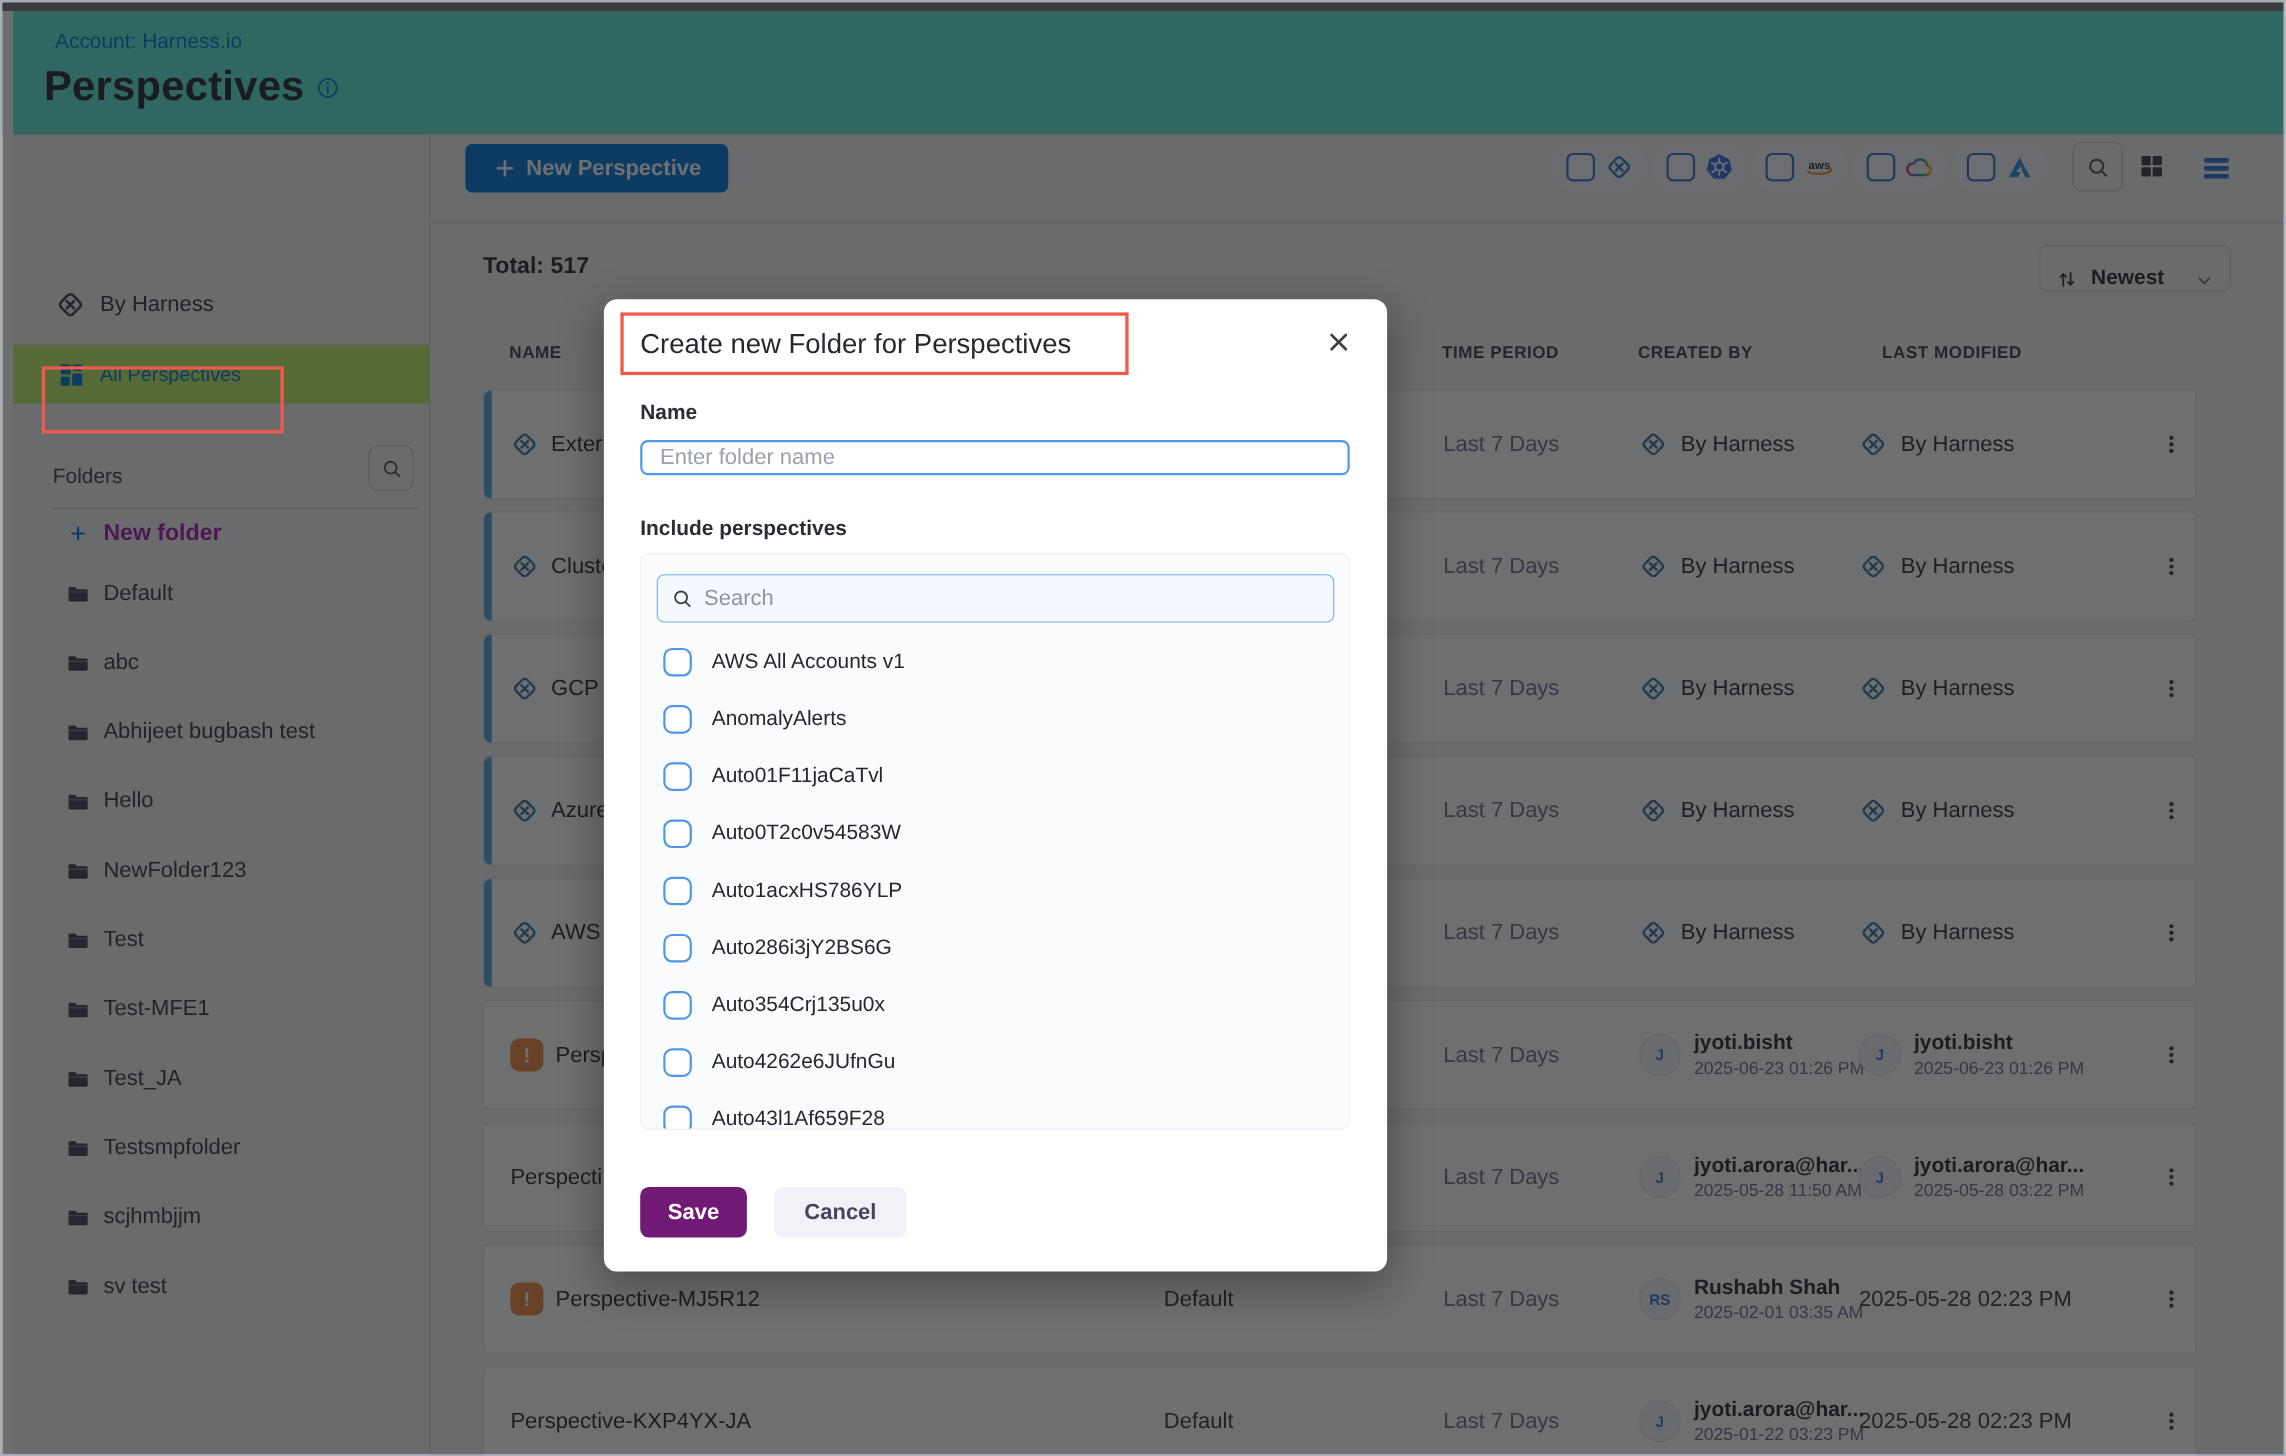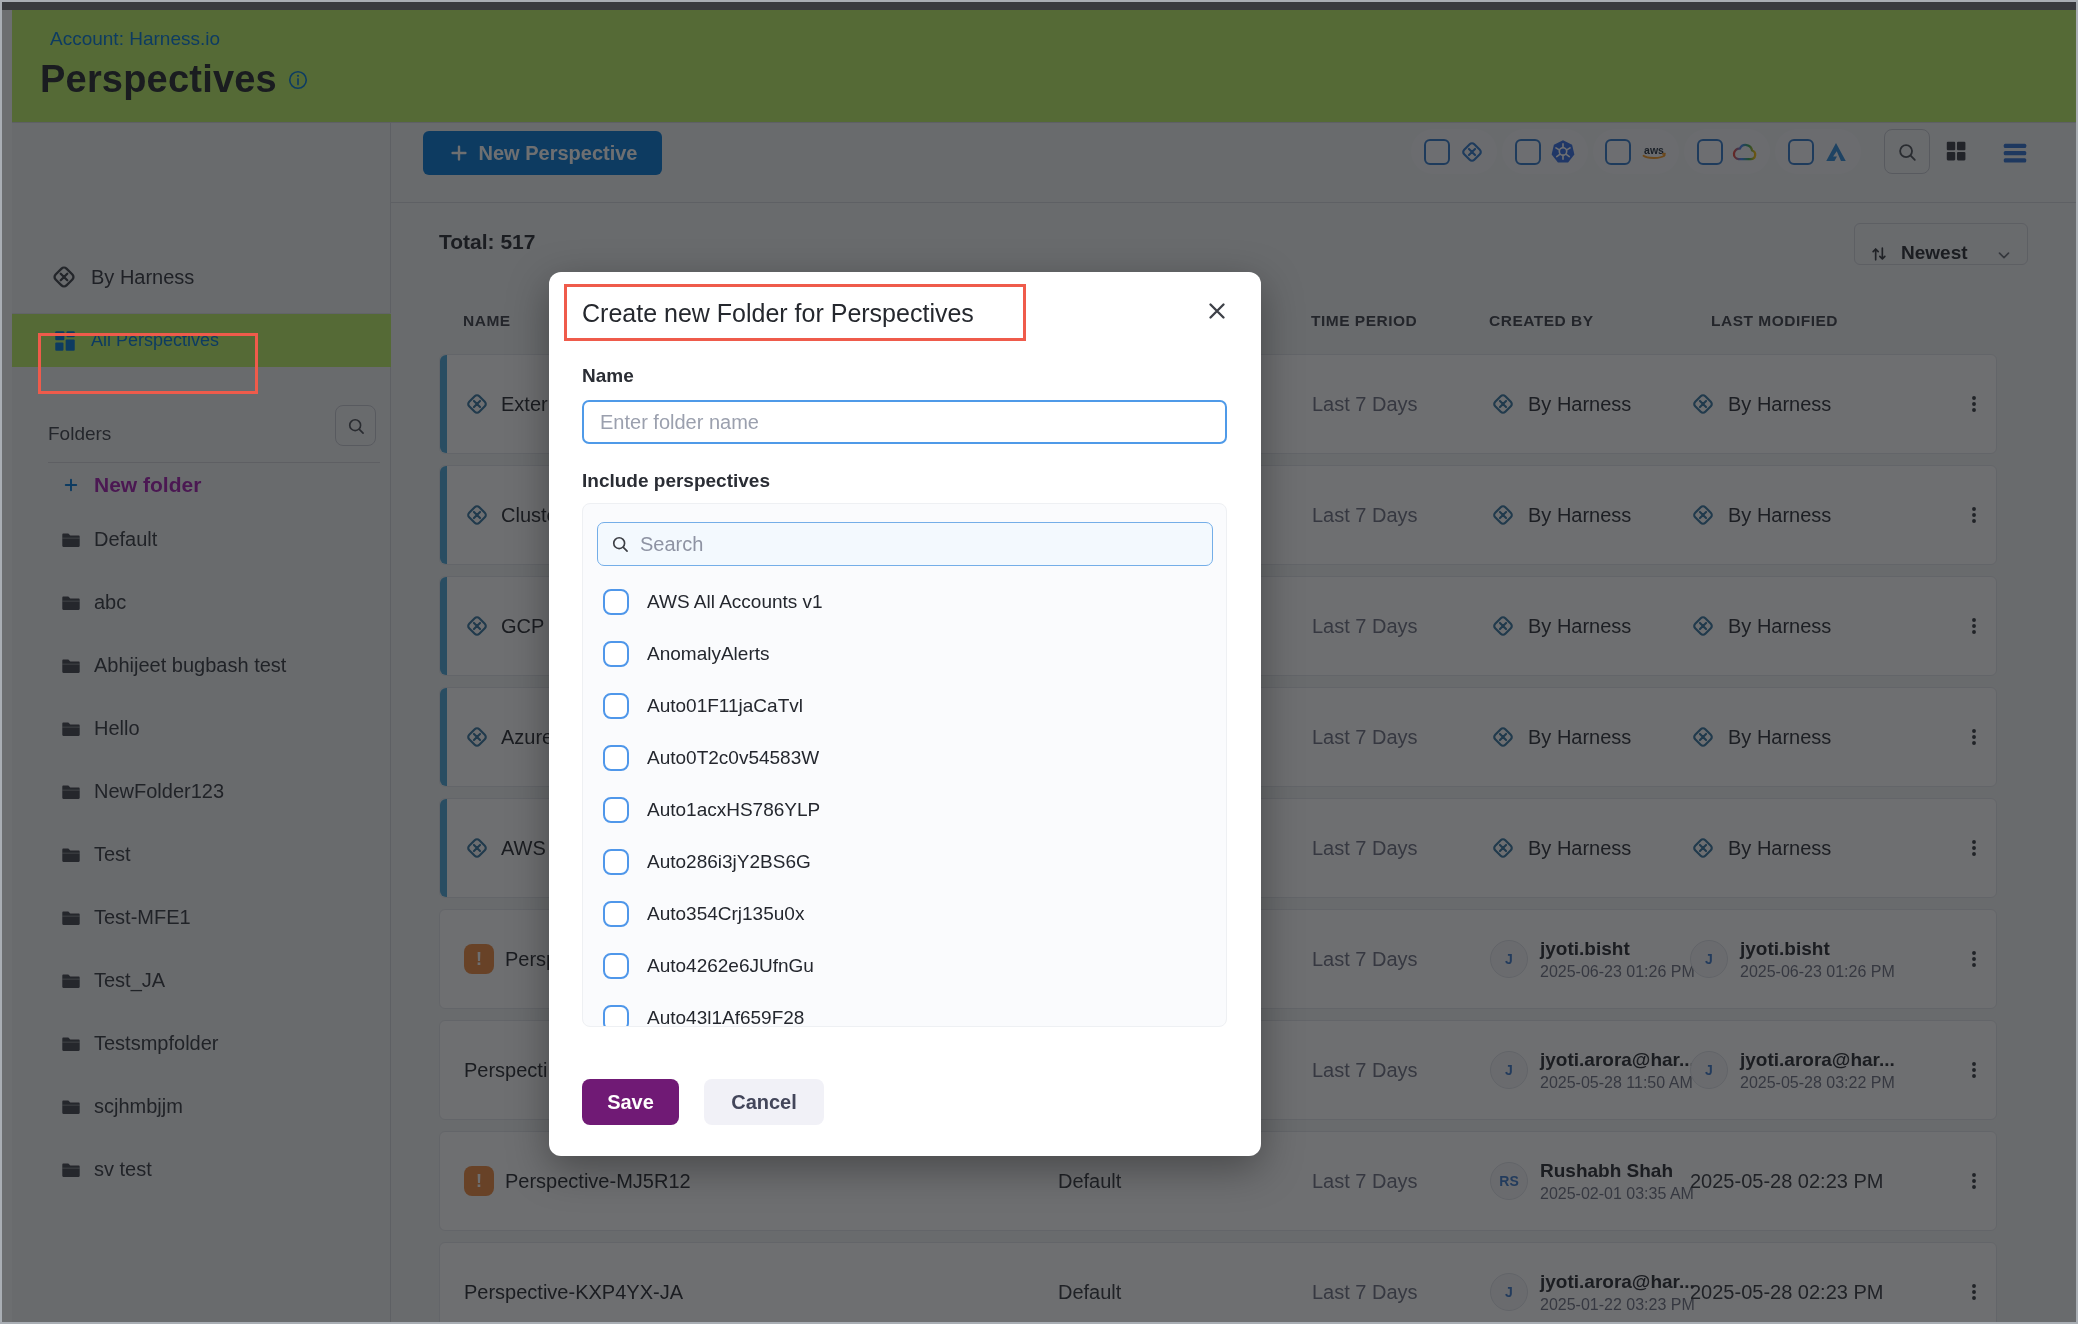--- a/index.html
+++ b/index.html
@@ -4,21 +4,21 @@
 <style>
   * { margin:0; padding:0; box-sizing:border-box; }
   html,body { background:#888; }
   body { font-family:"Liberation Sans", sans-serif; }
   .screen { position:relative; width:2078px; height:1324px; background:#f1f3f5; overflow:hidden;
             border:2px solid #a9aeb4; }
   .abs { position:absolute; }
 
   
   .top-strip { left:0; top:0; width:100%; height:8px; background:#73777c; }
-  .header { left:0; top:8px; width:100%; height:112px; background:#bef264; }
+  .header { left:0; top:8px; width:100%; height:112px; background:#5eead4; }
   .account-link { left:48px; top:18px; font-size:19px; color:#0278d5; text-decoration:none; display:block; }
   .page-title-row { left:38px; top:48px; display:flex; align-items:center; gap:10px; }
   .page-title { font-size:38px; font-weight:700; color:#22262c; letter-spacing:.2px; }
   .icon { display:inline-block; line-height:0; }
   .icon svg { display:block; }
   .i22 { width:22px; height:22px; } .i26 { width:26px; height:26px; } .i28 { width:28px; height:28px; }
   .i20 { width:20px; height:20px; } .i18 { width:18px; height:18px; } .i30 { width:30px; height:30px; }
   .h-divider { left:0; top:120px; width:100%; height:1px; background:#d6d8dc; }
   .left-rail { left:0; top:8px; width:10px; height:1316px; background:#fafbfc; }
 
@@ -83,21 +83,21 @@
   
   .scrim { left:0; top:0; width:2078px; height:1324px; background:rgba(21,22,26,.62); z-index:40; }
   .annotation { border:3px solid #ef5b4b; z-index:45; pointer-events:none; }
   .nf-annotation { left:36px; top:331px; width:220px; height:61px; }
   .modal { left:547px; top:270px; width:712px; height:884px; background:#fff; border-radius:12px; z-index:50;
            box-shadow:0 12px 40px rgba(0,0,0,.35); }
   .modal-title-annotation { left:15px; top:12px; width:462px; height:57px; position:absolute; }
   .modal-title { position:absolute; left:33px; top:27px; font-size:25px; font-weight:500; color:#25282e; }
   .modal-close { position:absolute; left:655px; top:26px; width:26px; height:26px; cursor:pointer; }
   .field-label { position:absolute; left:33px; font-size:19px; font-weight:600; color:#2a2d34; }
-  .name-input { position:absolute; left:33px; top:128px; width:645px; height:44px; border:2px solid #4f9ae8;
+  .name-input { position:absolute; left:33px; top:128px; width:645px; height:32px; border:2px solid #4f9ae8;
                 border-radius:7px; padding:0 16px; font-size:20px; color:#24272e; font-family:"Liberation Sans",sans-serif;
                 background:#fff; outline:none; }
   .name-input::placeholder { color:#9ba0ae; }
   .persp-panel { position:absolute; left:33px; top:231px; width:645px; height:524px; background:#fafbfd;
                  border:1px solid #eef0f3; border-radius:8px; overflow:hidden; }
   .modal-search { position:absolute; left:14px; top:18px; width:616px; height:44px; border:1.5px solid #74aee8;
                   border-radius:7px; background:#f3f9fe; display:flex; align-items:center; gap:10px; padding:0 12px; }
   .modal-search input { border:none; background:transparent; outline:none; font-size:20px; color:#24272e; flex:1;
                         font-family:"Liberation Sans",sans-serif; }
   .modal-search input::placeholder { color:#8e93a3; }

